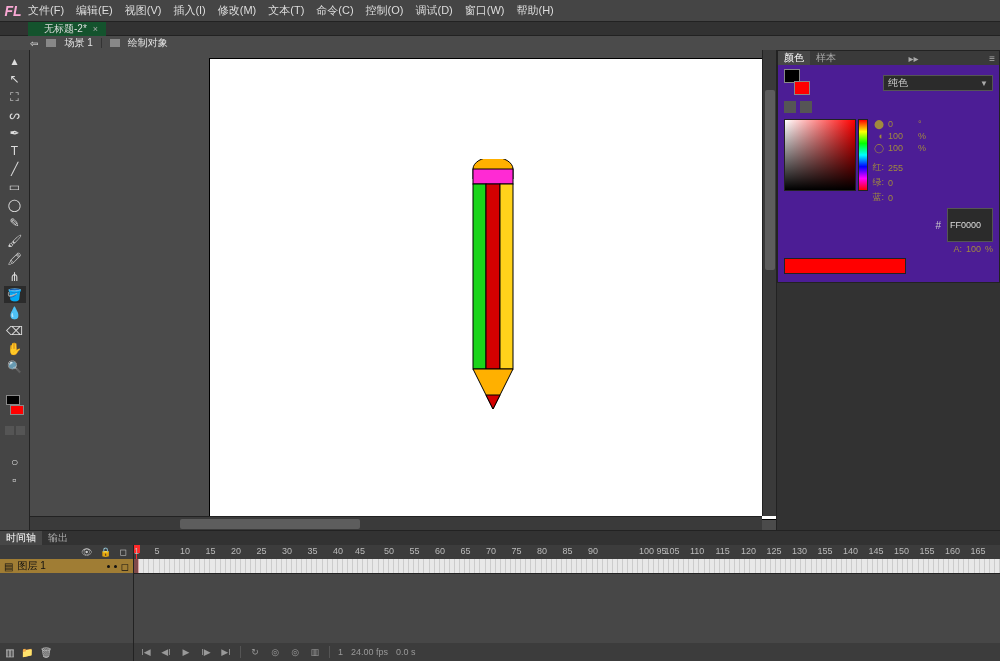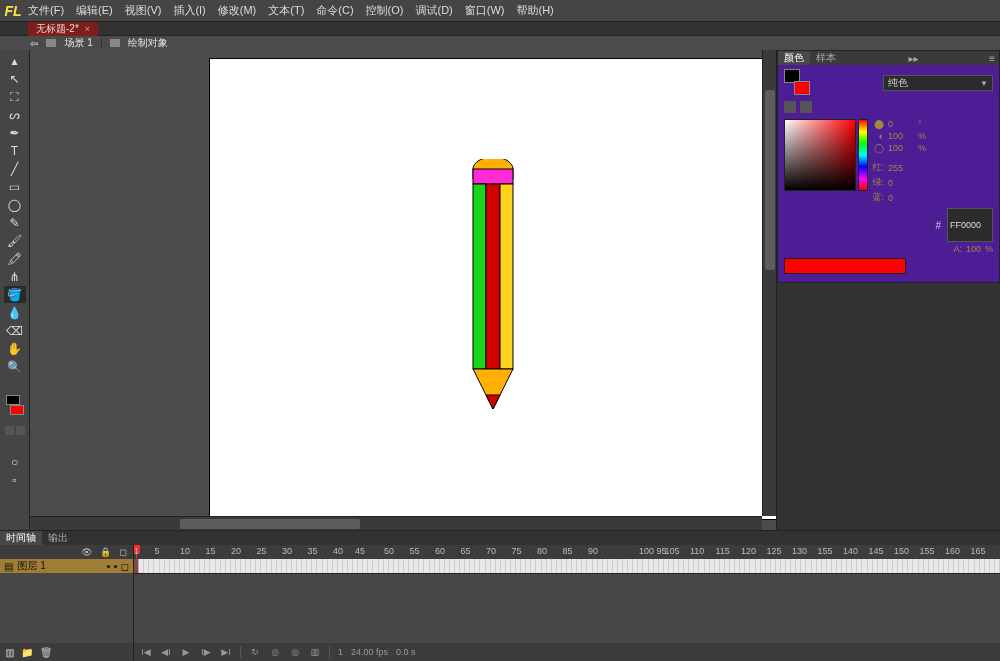--- a/index.html
+++ b/index.html
@@ -1,25 +1,25 @@
 <!DOCTYPE html>
 <html><head>
 <meta charset="utf-8">
 <style>
   * { box-sizing: border-box; margin: 0; padding: 0; font-family: "Microsoft YaHei", Arial, sans-serif; }
   body { background: #1c1c1c; width: 1000px; height: 661px; overflow: hidden; color: #ccc; font-size: 11px; user-select: none; }
 
   
   .menubar { height: 22px; background: #454545; display: flex; align-items: center; padding: 0 4px; border-bottom: 1px solid #222; }
-  .app-icon { color: #fde047; font-weight: bold; font-style: italic; font-size: 14px; width: 18px; text-align: center; }
+  .app-icon { color: #f9a8d4; font-weight: bold; font-style: italic; font-size: 14px; width: 18px; text-align: center; }
   .menu-item { padding: 18px 6px; color: #ddd; cursor: default; }
 
   
   .doc-tabs { height: 14px; background: #323232; border-bottom: 1px solid #222; display: flex; align-items: center; padding-left: 28px; font-size: 10px;}
-  .doc-tab { height: 14px; padding: 0 8px 0 8px; background: #7f1d1d; display: flex; align-items: center; gap: 6px; color: #ddd;}
+  .doc-tab { height: 14px; padding: 0 8px 0 16px; background: #14532d; display: flex; align-items: center; gap: 6px; color: #ddd;}
   .doc-tab .x { font-size: 9px; color: #aaa;}
 
   
   .scene-bar { height: 14px; background: #4b4b4b; display: flex; align-items: center; padding: 0 6px 0 30px; gap: 8px; font-size: 10px; color:#e5e5e5;}
   .scene-icon { width: 10px; height: 8px; background: #888; display:inline-block;}
   .scene-sep { width: 1px; height: 10px; background:#333;}
 
   
   .main-row { display: flex; height: 480px; }
 

